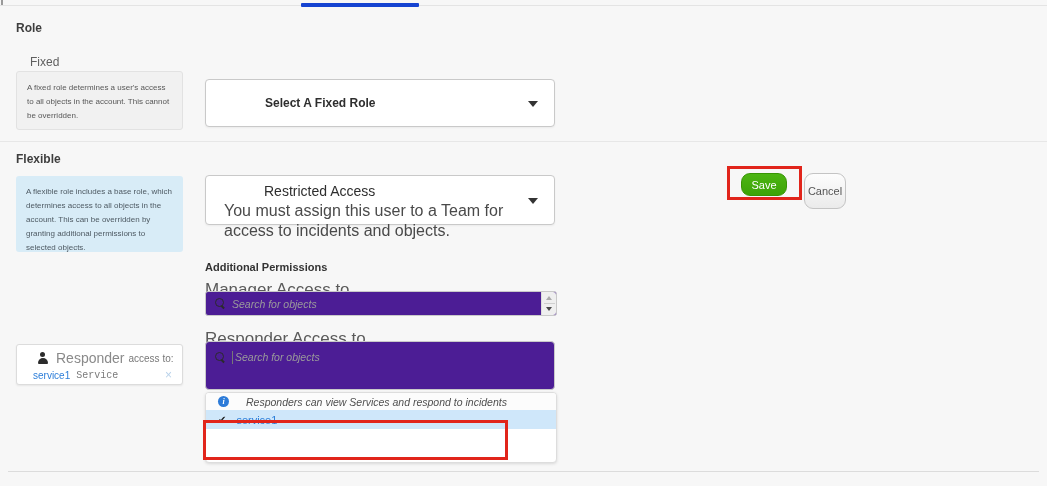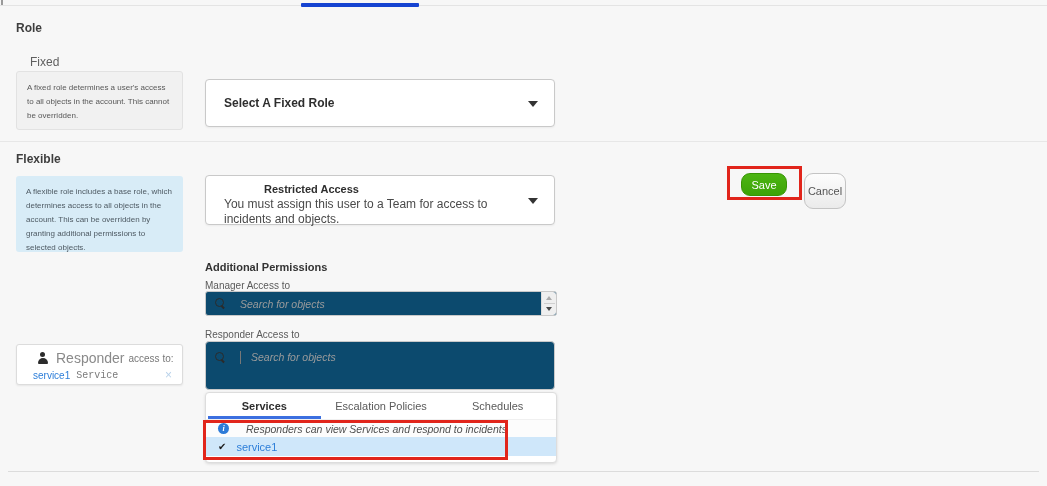--- a/index.html
+++ b/index.html
@@ -32,46 +32,46 @@
     border-radius:3px; overflow:hidden;
   }
   .desc-fixed{ left:16px; top:71px; height:59px; background:#f1f1f1; border:1px solid #e2e2e2; color:#585858; }
   .desc-flexible{ left:16px; top:176px; height:76px; background:#d8ecf7; color:#4e5a63; }
 
   
   .dropdown{
     background:#fff; border:1px solid #c9c9c9; border-radius:4px;
     box-shadow:0 1px 2px rgba(0,0,0,.05); cursor:pointer;
   }
-  .dd-fixed{ left:205px; top:79px; width:350px; height:48px; display:flex; align-items:center; }
+  .dd-fixed{ left:205px; top:79px; width:350px; height:48px; display:flex; align-items:center;padding-left:41px; }
   .dd-fixed .dd-label{ margin-left:18px; font-size:12px; font-weight:bold; color:#2e2e2e; }
   .dd-flexible{ left:205px; top:175px; width:350px; height:50px; padding:7px 0 0 18px; }
-  .dd-flexible .dd-title{ font-size:11px; font-weight:bold; color:#2e2e2e; line-height:1.25;padding-left:40px; }
-  .dd-flexible .dd-sub{ font-size:12px; color:#4a4a4a; line-height:1.25; max-width:300px; }
+  .dd-flexible .dd-title{ font-size:14px; font-weight:normal; color:#2e2e2e; line-height:1.25;padding-left:40px; }
+  .dd-flexible .dd-sub{ font-size:16px; color:#4a4a4a; line-height:1.25; max-width:300px; }
   .caret{ position:absolute; right:16px; top:50%; margin-top:-2px;
     width:0; height:0; border-left:5px solid transparent; border-right:5px solid transparent;
     border-top:6px solid #333; }
 
   
   .red-annotation{ border:3px solid #e1251b; }
   .rect-save{ left:727px; top:166px; width:75px; height:34px; }
   .rect-results{ left:203px; top:420px; width:305px; height:40px; }
   .btn{ border-radius:9px; font-size:11px; display:flex; align-items:center; justify-content:center; cursor:pointer; }
   .btn-save{ left:741px; top:173px; width:46px; height:23px;
     background:linear-gradient(#4cb512,#3da307); border:1px solid #389405; color:#fff; }
   .btn-cancel{ left:804px; top:173px; width:42px; height:36px;
     background:linear-gradient(#fdfdfd,#ebebeb); border:1px solid #c4c4c4; color:#555; }
 
   
   .ap-title{ left:205px; top:261px; font-size:11px; font-weight:bold; color:#333; }
-  .field-label{ font-size:10px; color:#5a5a5a; }
+  .field-label{ font-size:17px; color:#5a5a5a; }
   .lbl-manager{ left:205px; top:280px; }
   .lbl-responder{ left:205px; top:329px; }
 
-  .search-input{ background:#0c4a6e; border:1px solid #c9c9c9; display:flex; align-items:center;gap:8px; }
+  .search-input{ background:#4c1d95; border:1px solid #c9c9c9; display:flex; align-items:center; }
   .inp-manager{ left:205px; top:291px; width:352px; height:25px; border-radius:3px; }
   .inp-responder{ left:205px; top:341px; width:350px; height:49px; border-radius:4px; align-items:flex-start; padding-top:9px; }
   .placeholder{ font-size:10.5px; font-style:italic; color:#9b9b9b; margin-left:6px; }
   .text-caret{ display:inline-block; width:1px; height:13px; background:#777; margin:0 0 0 6px; vertical-align:middle; }
 
   
   .search-icon{ position:relative; width:11px; height:11px; margin-left:9px; flex:0 0 auto; }
   .search-icon::before{ content:""; position:absolute; left:0; top:0; width:7px; height:7px;
     border:1.6px solid #2b2b2b; border-radius:50%; }
   .search-icon::after{ content:""; position:absolute; left:7px; top:7px; width:4px; height:1.8px;
@@ -161,25 +161,20 @@
 </div>
 
 <div class="abs field-label lbl-responder">Responder Access to</div>
 <div class="abs search-input inp-responder">
   <span class="search-icon" style="margin-top:1px;"></span>
   <span class="text-caret"></span>
   <span class="placeholder" style="margin-left:2px;">Search for objects</span>
 </div>
 
 <div class="abs panel">
-  <div class="tabs">
-    <div class="tab active">Services</div>
-    <div class="tab">Escalation Policies</div>
-    <div class="tab">Schedules</div>
-  </div>
   <div class="info-row">
     <span class="info-icon">i</span>
     <span class="info-text">Responders can view Services and respond to incidents</span>
   </div>
   <div class="result-row">
     <span class="check-icon">✔</span>
     <span class="result-link">service1</span>
   </div>
 </div>
 <div class="abs red-annotation rect-results"></div>

